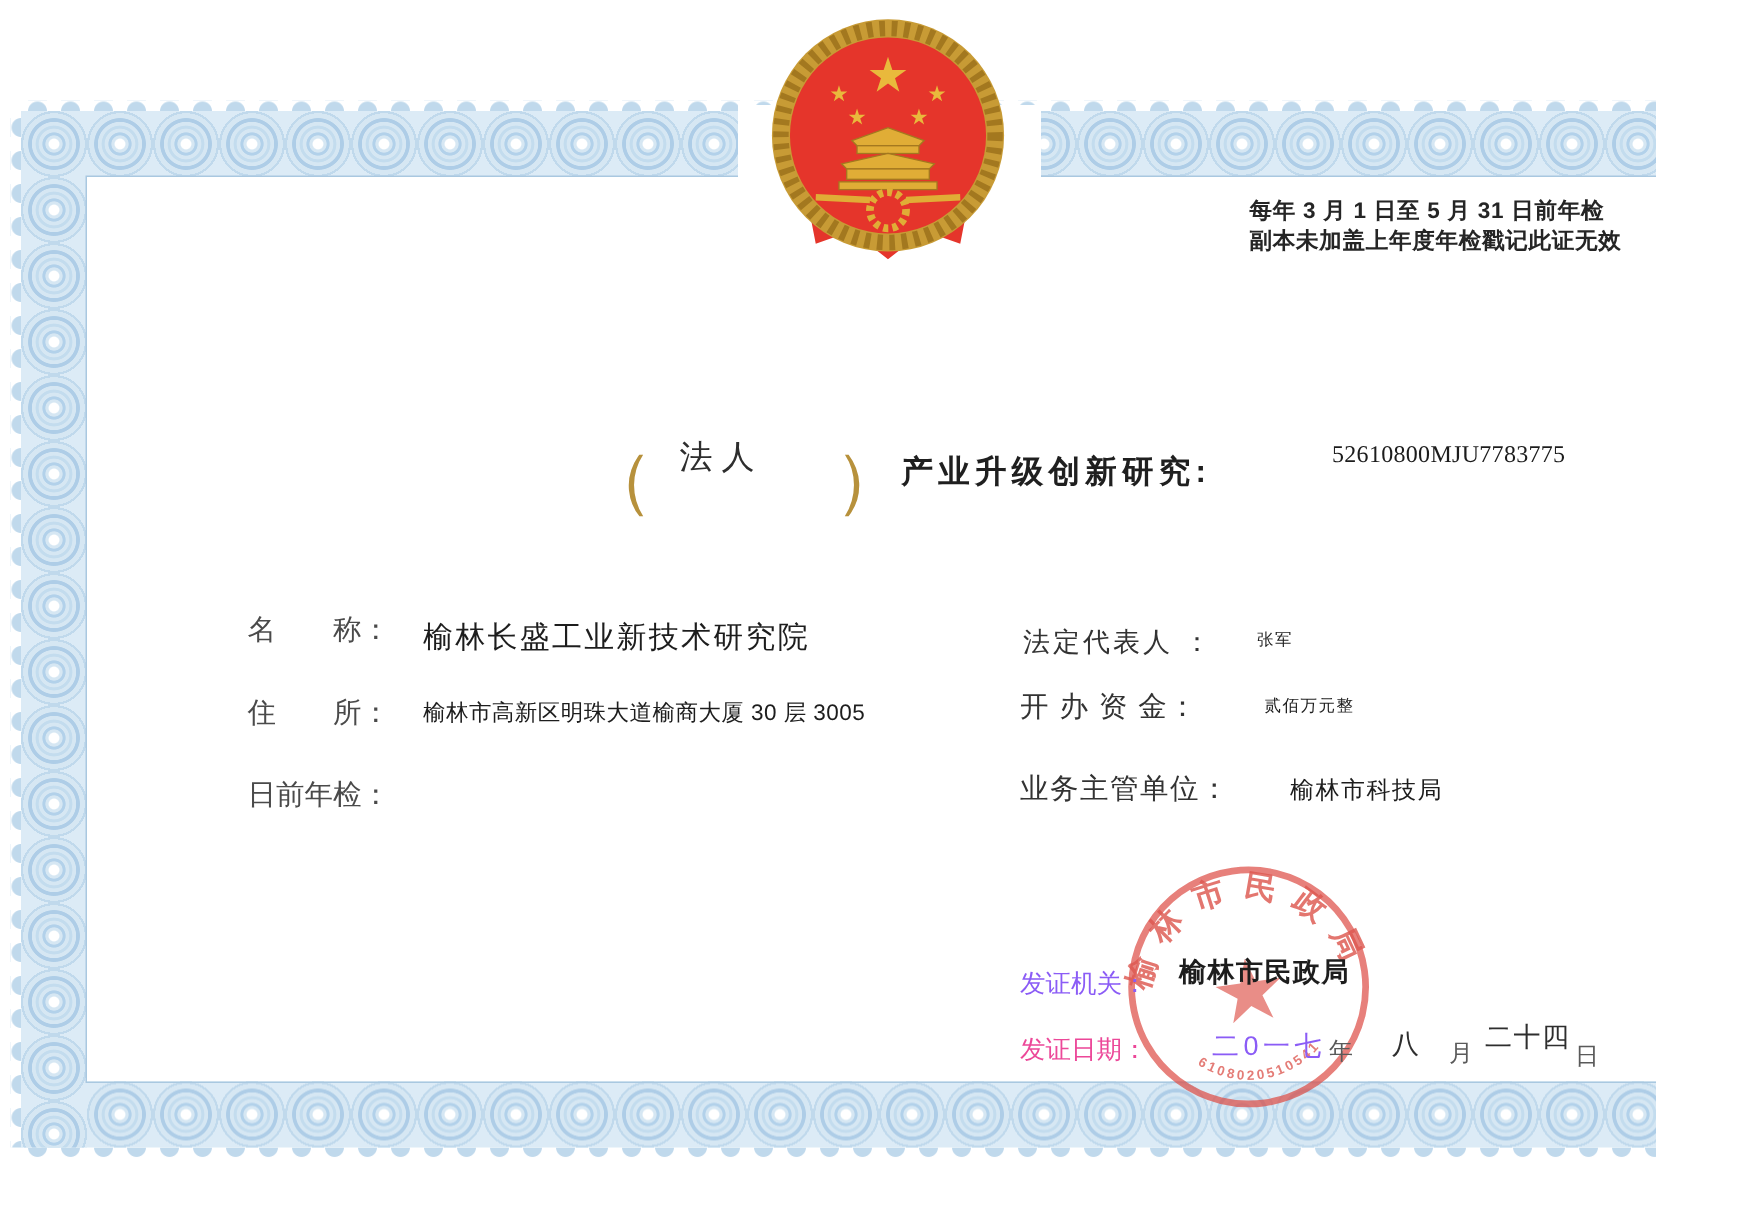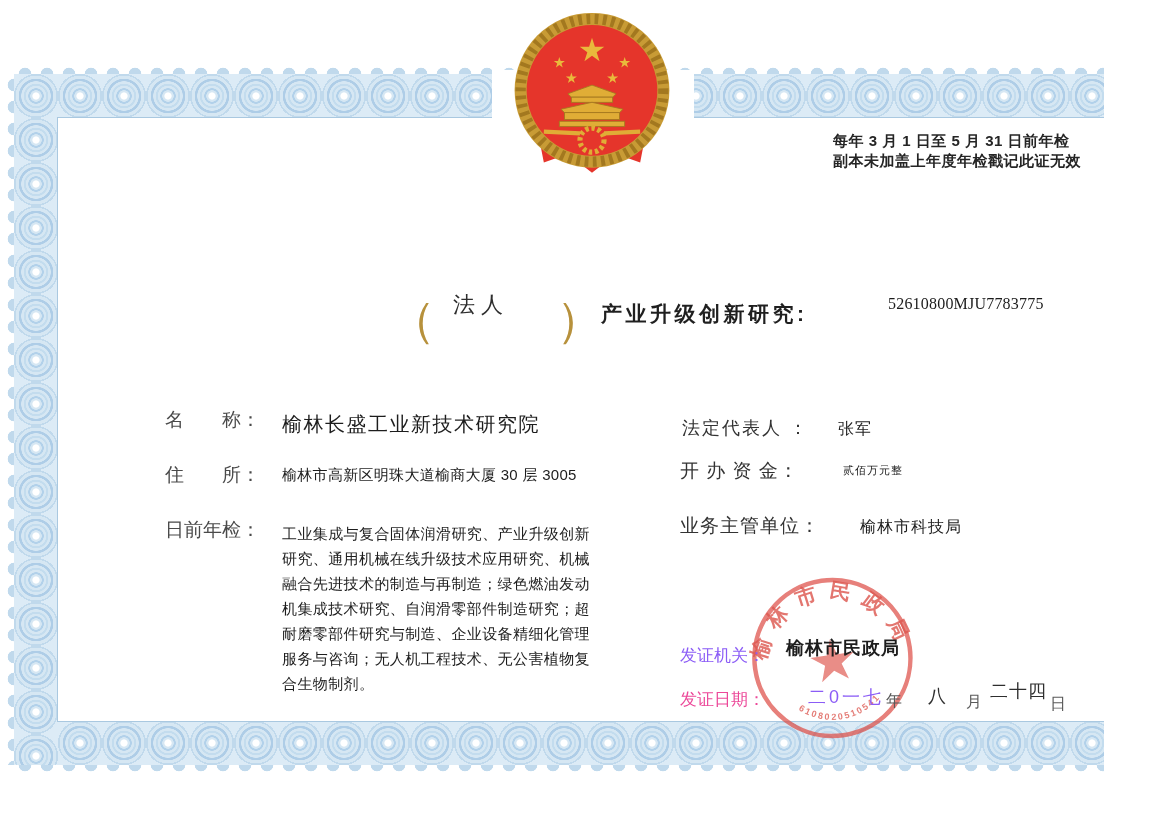--- a/index.html
+++ b/index.html
@@ -59,21 +59,21 @@
   .lbl { position:absolute; color:#4a4a4a; }
   .val { position:absolute; color:#1d1d1d; }
   .lbl-name    { left:165px; top:407px; font-size:19px; }
   .val-name    { left:282px; top:411px; font-size:20px; letter-spacing:1.5px; }
   .lbl-addr    { left:165px; top:462px; font-size:19px; }
   .val-addr    { left:282px; top:466px; font-size:15px; letter-spacing:0.3px; }
   .lbl-scope   { left:165px; top:517px; font-size:19px; }
   .val-scope   { left:282px; top:521px; width:308px; font-size:15px; line-height:25px;
     text-align:justify; letter-spacing:0.4px; }
   .lbl-legal   { left:682px; top:416px; font-size:18px; color:#333; letter-spacing:2px; }
-  .val-legal   { left:838px; top:419px; font-size:16px; letter-spacing:1px; }
+  .val-legal   { left:838px; top:419px; font-size:11px; letter-spacing:1px; }
   .lbl-capital { left:680px; top:458px; font-size:19px; color:#333; letter-spacing:1px; }
   .val-capital { left:843px; top:463px; font-size:11px; letter-spacing:1px;text-align:right; }
   .lbl-super   { left:680px; top:513px; font-size:19px; color:#333; letter-spacing:1px; }
   .val-super   { left:832px; top:517px; font-size:16px; letter-spacing:1px;margin-left:28px; }
   .lbl-issuer  { left:680px; top:644px; font-size:17px; color:#8b5cf6; z-index:6; }
   .val-issuer  { left:786px; top:636px; font-size:18px; font-weight:bold; letter-spacing:1px; z-index:6; }
   .lbl-date    { left:680px; top:688px; font-size:17px; color:#ec4899; z-index:6;text-align:center; }
   .date-part   { position:absolute; z-index:6; }
   .date-year   { left:808px; top:685px; font-size:18px; color:#8b5cf6; letter-spacing:3px; }
   .date-yunit  { left:886px; top:691px; font-size:16px; color:#5a5a5a; }
@@ -139,21 +139,20 @@
   <span class="code-label">产业升级创新研究:</span>
   <span class="code-value">52610800MJU7783775</span>
 
   <span class="lbl lbl-name">名　　称：</span>
   <span class="val val-name">榆林长盛工业新技术研究院</span>
 
   <span class="lbl lbl-addr">住　　所：</span>
   <span class="val val-addr">榆林市高新区明珠大道榆商大厦 30 层 3005</span>
 
   <span class="lbl lbl-scope">日前年检：</span>
-  <div class="val val-scope">工业集成与复合固体润滑研究、产业升级创新研究、通用机械在线升级技术应用研究、机械融合先进技术的制造与再制造；绿色燃油发动机集成技术研究、自润滑零部件制造研究；超耐磨零部件研究与制造、企业设备精细化管理服务与咨询；无人机工程技术、无公害植物复合生物制剂。</div>
 
   <span class="lbl lbl-legal">法定代表人 ：</span>
   <span class="val val-legal">张军</span>
 
   <span class="lbl lbl-capital">开 办 资 金：</span>
   <span class="val val-capital">贰佰万元整</span>
 
   <span class="lbl lbl-super">业务主管单位：</span>
   <span class="val val-super">榆林市科技局</span>
 

